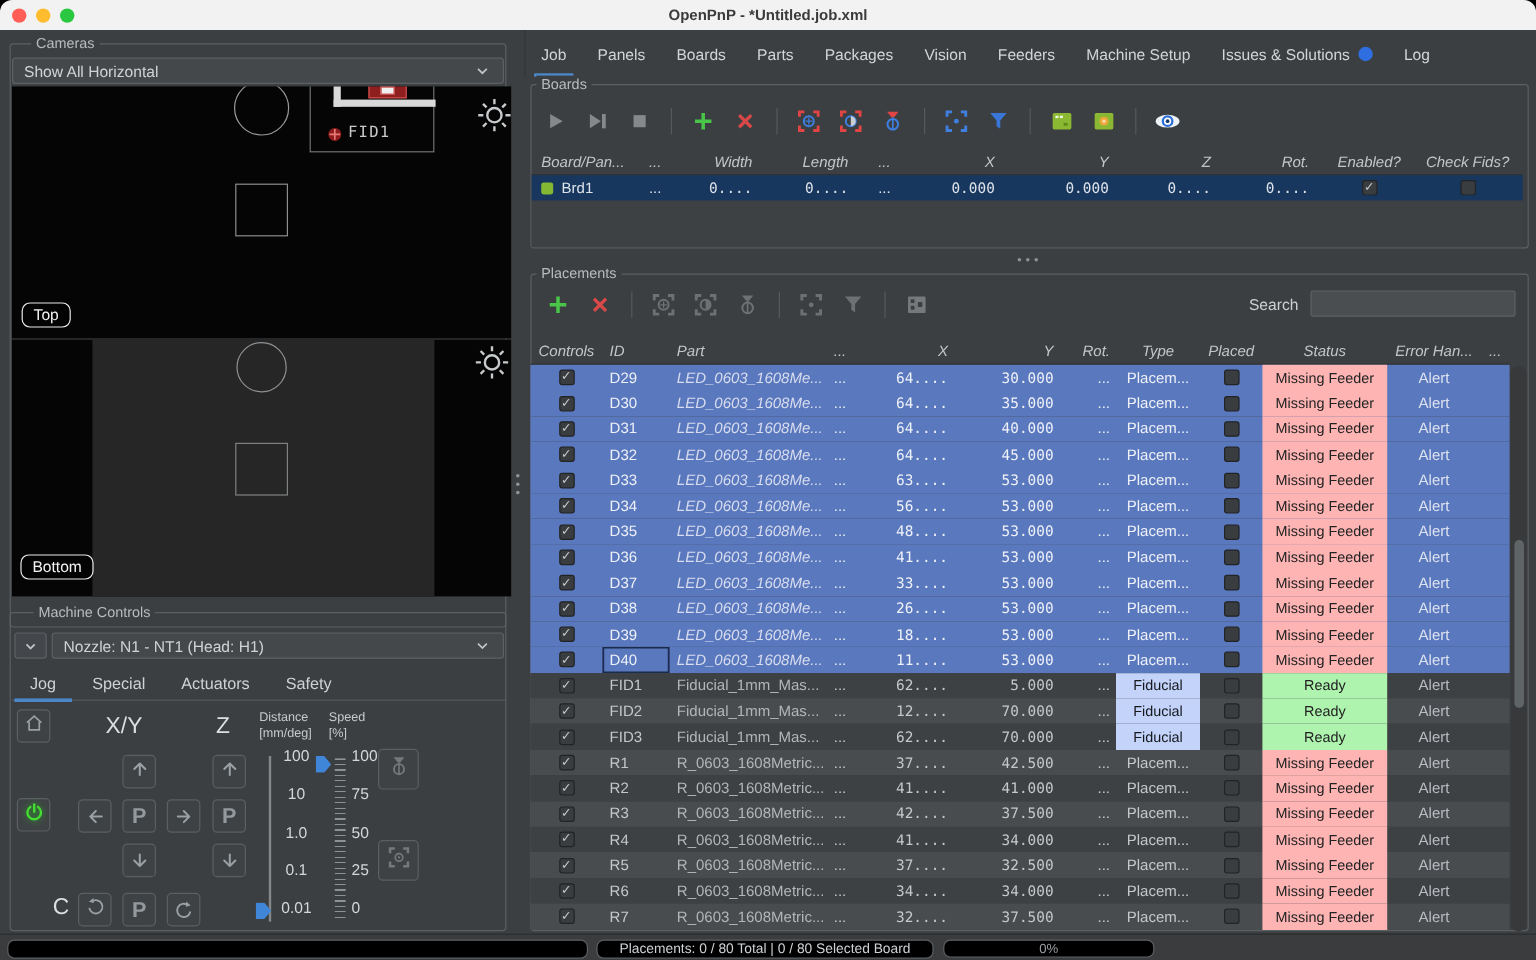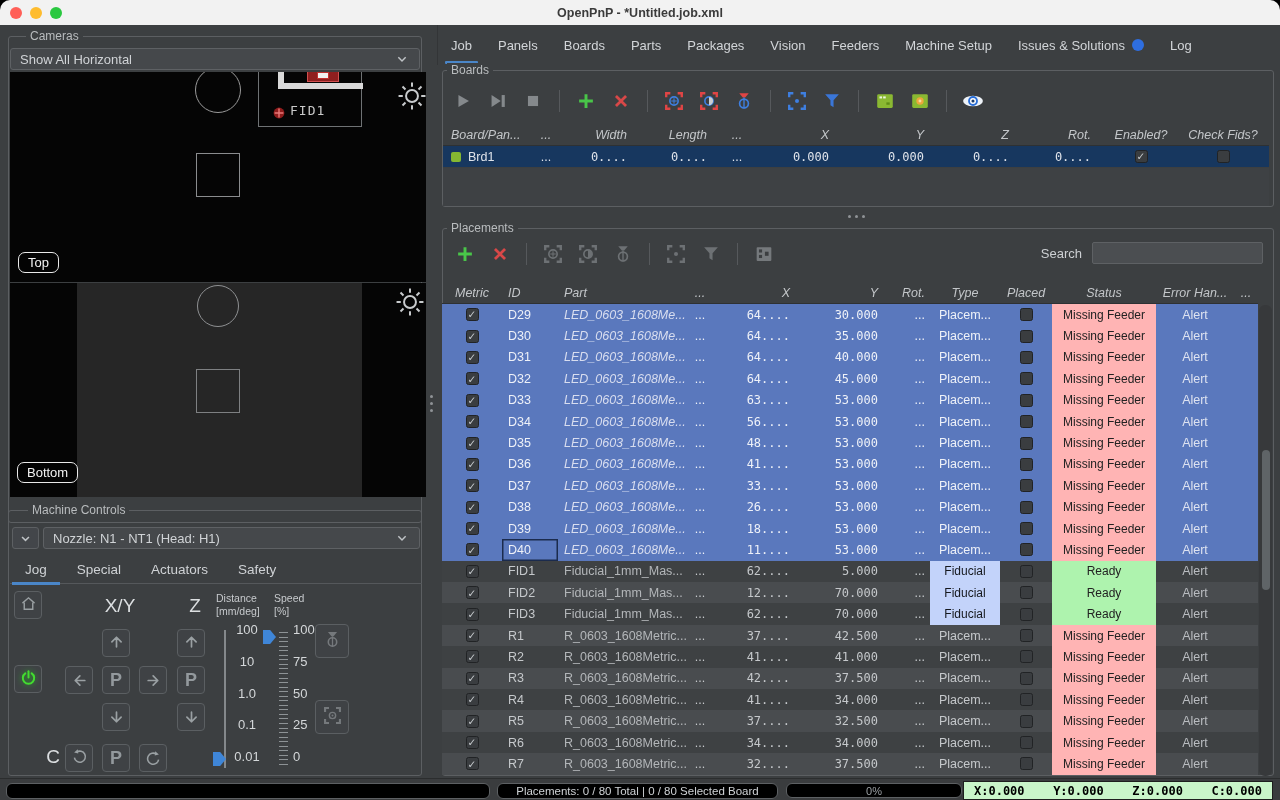--- a/index.html
+++ b/index.html
@@ -51,21 +51,21 @@
   .mctabs { position:absolute; left:10px; top:531px; height:28px; display:flex; border-bottom:1px solid #55585b; width:412px; }
   .mctab { padding:0 15px; display:flex; align-items:center; font-size:13.5px; color:#cfd2d5; position:relative; }
   .mctab.sel::after { content:""; position:absolute; left:2px; right:2px; bottom:-2px; height:3px; background:#4a86c8; }
 
   .jog { position:absolute; left:8px; top:561px; width:414px; height:190px; }
   .jbtn { position:absolute; width:28px; height:28px; background:#3f4245; border:1px solid #5b5f62;
           border-radius:4px; display:flex; align-items:center; justify-content:center; }
   .jbtn svg { width:17px; height:17px; }
   .jbtn.big { width:34px; height:34px; } .jbtn.big svg { width:21px; height:21px; }
   .plabel { font-size:18px; font-weight:bold; color:#93999d; }
-  .axlabel { position:absolute; font-size:19px; color:#dcdfe1; text-align:center; }
+  .axlabel { position:absolute; font-size:19px; color:#dcdfe1; }
   .slabel { position:absolute; font-size:10.5px; color:#c7cacd; line-height:1.25; }
   .r90{transform:rotate(90deg)} .r180{transform:rotate(180deg)} .r270{transform:rotate(270deg)}
   .flip{transform:scaleX(-1)}
   .track { position:absolute; width:2px; background:#84888b; }
   .ticks { position:absolute; width:9px;
            background:repeating-linear-gradient(to bottom,#8d9295 0,#8d9295 1px,transparent 1px,transparent 4.55px); }
   .handle { position:absolute; width:13px; height:14px; background:#3f86d8;
             clip-path:polygon(0 0,55% 0,100% 50%,55% 100%,0 100%); }
   .tickcol { position:absolute; display:flex; flex-direction:column; justify-content:space-between;
              font-size:13px; color:#d4d7d9; }
@@ -652,21 +652,21 @@
               <rect x="13" y="9.5" width="4" height="4.5" fill="#3c3f41"></rect>
             </svg>
           </span>
         </div>
       </div>
     <div class="grouplabel" style="left:1030px; top:221px; width:56px; text-align:right; font-size:13px; color:#cdd0d3; background:transparent;">Search</div>
     <input class="search-input" style="left: 1092px; top: 217px; width: 171px; height: 22px;" value="">
 
     <div class="ptable">
       <div class="hdrrow" id="ptable-header">
-          <div class="hcell pc0 ">Metric</div>
+          <div class="hcell pc0 ">Controls</div>
           <div class="hcell pc1 lft">ID</div>
           <div class="hcell pc2 lft">Part</div>
           <div class="hcell pc3 ">...</div>
           <div class="hcell pc4 ">X</div>
           <div class="hcell pc5 ">Y</div>
           <div class="hcell pc6 ">Rot.</div>
           <div class="hcell pc7 ">Type</div>
           <div class="hcell pc8 ">Placed</div>
           <div class="hcell pc9 ">Status</div>
           <div class="hcell pc10 ">Error Han...</div>
@@ -1072,22 +1072,16 @@
         </div>
     </div>
     <div class="vscroll">
       <div class="vthumb"></div>
     </div>
 
     <div class="footer">
       <div class="fbox" style="left:6px; top:4px; width:484px; height:16px;"></div>
       <div class="fbox" style="left:497px; top:4px; width:281px; height:16px;">Placements: 0 / 80 Total | 0 / 80 Selected Board</div>
       <div class="fbox" style="left:786px; top:4px; width:176px; height:15px; color:#9a9ea2; font-size:11px;">0%</div>
-      <div class="coords" style="left:963px; top:2px; width:310px; height:19px;">
-        <span>X:0.000</span>
-        <span>Y:0.000</span>
-        <span>Z:0.000</span>
-        <span>C:0.000</span>
-      </div>
     </div>
 
   </div>
 </div>
 
 </body></html>

